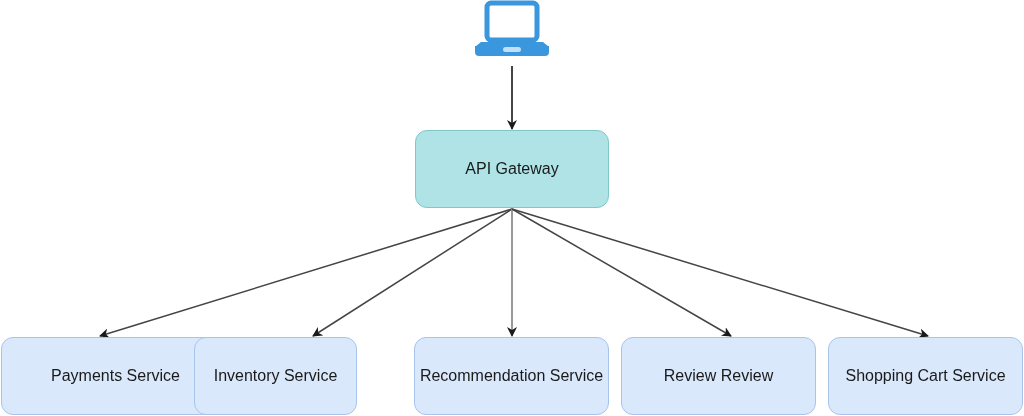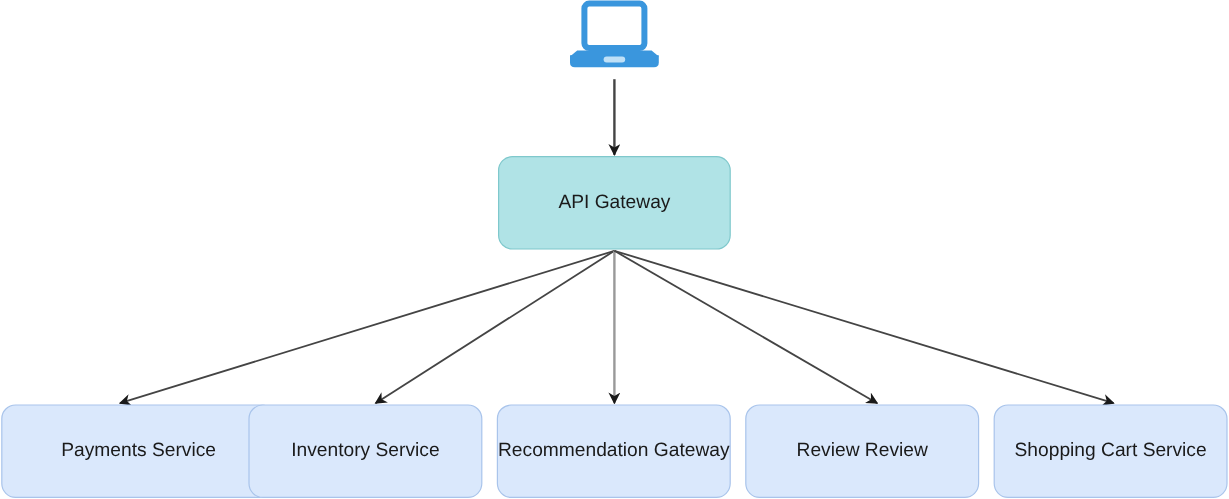--- a/index.html
+++ b/index.html
@@ -36,24 +36,24 @@
   </svg>
 </div>
 
 <div class="node gateway">
   <span>API Gateway</span>
 </div>
 
 <div class="node svc" style="left:1px;width:229px;">
   <span>Payments Service</span>
 </div>
-<div class="node svc" style="left:207px;width:195px;">
+<div class="node svc" style="left:194px;width:163px;">
   <span>Inventory Service</span>
 </div>
 <div class="node svc" style="left:414px;width:195px;">
-  <span>Recommendation Gateway</span>
+  <span>Recommendation Service</span>
 </div>
 <div class="node svc" style="left:621px;width:195px;">
   <span>Review Review</span>
 </div>
 <div class="node svc" style="left:828px;width:195px;">
   <span>Shopping Cart Service</span>
 </div>
 
 </body></html>

